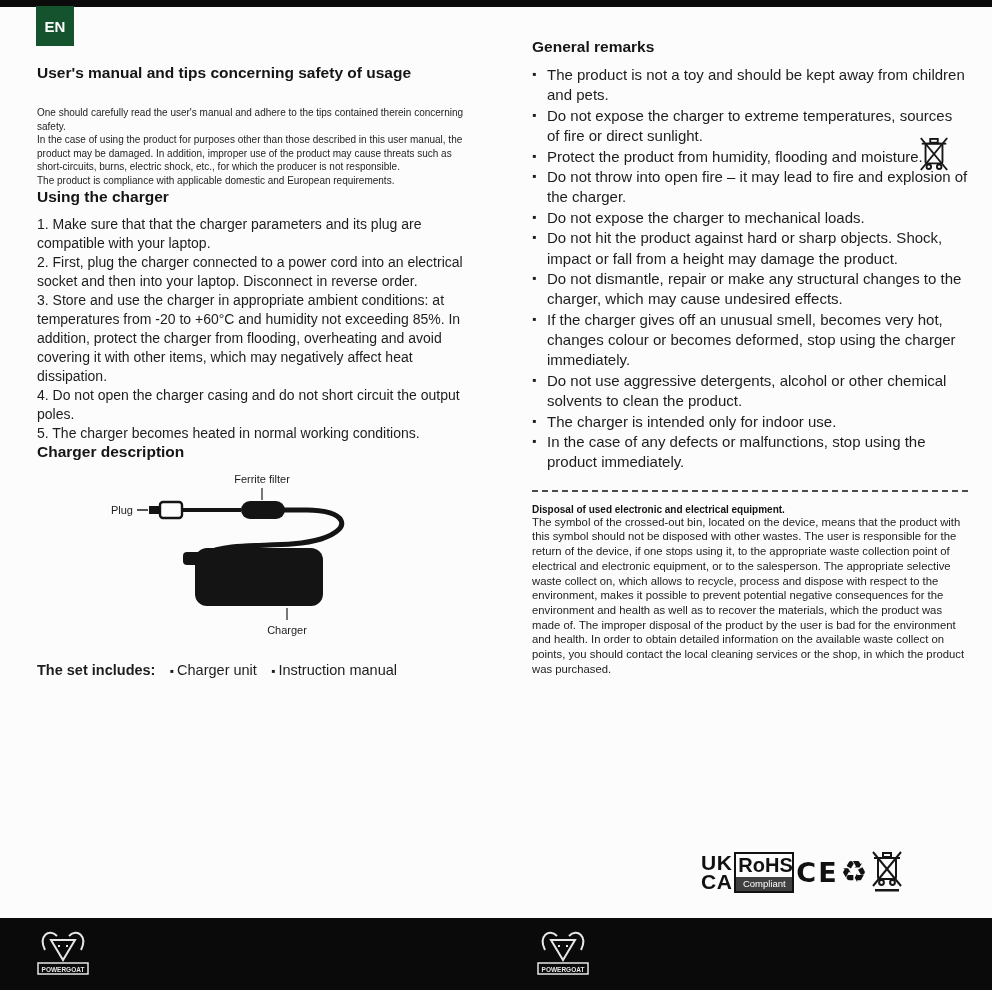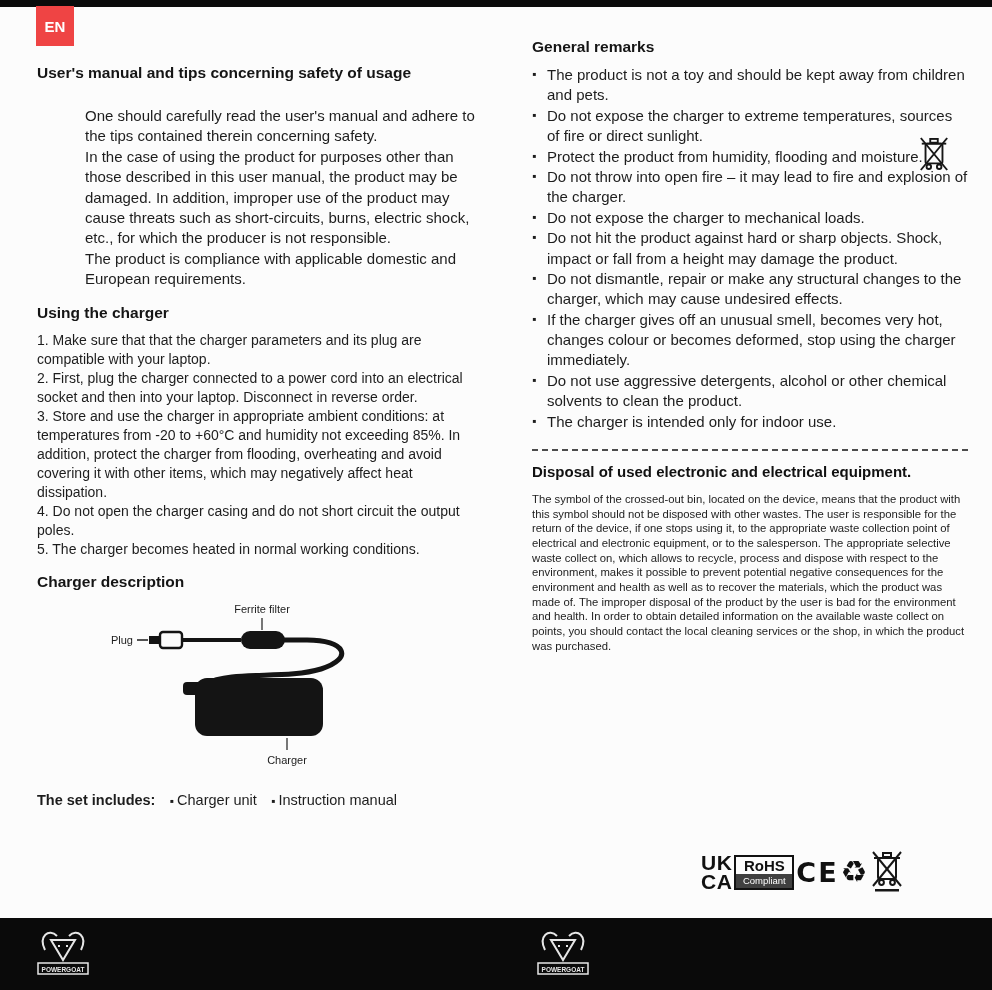--- a/index.html
+++ b/index.html
@@ -3,57 +3,57 @@
 <meta charset="utf-8">
 <style>
   * { box-sizing: border-box; margin: 0; padding: 0; }
   html,body { width: 992px; height: 990px; }
   body { font-family: "Liberation Sans", sans-serif; color: #1d1d1d; background: #e9e9e9; }
   .sheet { position: relative; width: 992px; height: 990px; background: #fcfcfc; overflow: hidden; }
 
   .top-edge { position: absolute; top: 0; left: 0; width: 100%; height: 7px; background: #0b0b0b; }
 
   .lang-badge { position: absolute; left: 36px; top: 6px; width: 38px; height: 40px;
-    background: #ef4444; color: #fff; font-weight: bold; font-size: 15px;
+    background: #14532d; color: #fff; font-weight: bold; font-size: 15px;
     display: flex; align-items: center; justify-content: center; }
 
   .col-left  { position: absolute; left: 37px;  top: 64px; width: 438px; }
   .col-right { position: absolute; left: 532px; top: 38px; width: 436px; }
 
   h2 { font-size: 15.5px; font-weight: bold; color: #151515; }
-  .body-text { font-size: 15px; line-height: 1.36; white-space: pre-line; margin-left: 48px; }
+  .body-text { font-size: 10px; line-height: 1.36; white-space: pre-line; }
 
   .col-left h2.first { margin-bottom: 24px; }
-  .col-left h2.mid { margin-top: 14px; margin-bottom: 9px; }
+  .col-left h2.mid { margin-bottom: 9px; }
   .steps p { font-size: 14px; line-height: 1.36; }
 
   .diagram-wrap { margin-top: 4px; }
 
   .set-line { margin-top: 16px; font-size: 14.5px; }
   .set-label { font-weight: bold; }
   .set-item { margin-left: 10px; }
   .set-item::before { content: "▪ "; font-size: 12px; }
 
   .col-right h2 { margin-bottom: 9px; }
   .remarks { list-style: none; }
   .remarks li { position: relative; padding-left: 15px; font-size: 15px; line-height: 1.36; }
   .remarks li::before { content: "▪"; position: absolute; left: 0; top: 1px; font-size: 12px; }
 
   .dashed-divider { border: none; border-top: 2px dashed #4c4c4c; margin: 17px 0 12px 0; }
 
-  .disposal-heading { font-size: 15px; font-weight: bold; margin-bottom: 12px; color: #111; }
+  .disposal-heading { font-size: 10px; font-weight: bold; margin-bottom: 0; color: #111; }
   .disposal-body { font-size: 11.3px; line-height: 1.3; color: #222; }
 
   .weee-top { position: absolute; left: 918px; top: 134px; }
 
   .marks-row { position: absolute; left: 701px; top: 848px; width: 262px;
     display: flex; align-items: center; gap: 2px; }
   .ukca { font-weight: bold; font-size: 21px; line-height: 0.92; letter-spacing: 0.5px; color: #111; }
   .rohs { border: 2.5px solid #111; width: 60px; text-align: center; }
-  .rohs-top { font-weight: bold; font-size: 15px; padding: 0 2px; color: #111; }
+  .rohs-top { font-weight: bold; font-size: 20px; padding: 0 2px; color: #111; }
   .rohs-bottom { background: #404040; color: #fff; font-size: 9.5px; padding: 1px 0 2px 0; }
   .ce-mark { font-family: "DejaVu Sans", sans-serif; font-weight: bold; font-size: 27px; letter-spacing: 2px; color: #111; }
   .recycle { font-family: "DejaVu Sans", sans-serif; font-size: 30px; line-height: 1; color: #111; }
 
   .footer-bar { position: absolute; left: 0; bottom: 0; width: 100%; height: 72px; background: #0a0a0a; }
   .logo { position: absolute; top: 8px; width: 58px; text-align: center; }
   .logo.l1 { left: 34px; }
   .logo.l2 { left: 534px; }
 </style>
 </head>
@@ -122,20 +122,21 @@
       <li>The product is not a toy and should be kept away from children and pets.</li>
       <li>Do not expose the charger to extreme temperatures, sources of fire or direct sunlight.</li>
       <li>Protect the product from humidity, flooding and moisture.</li>
       <li>Do not throw into open fire – it may lead to fire and explosion of the charger.</li>
       <li>Do not expose the charger to mechanical loads.</li>
       <li>Do not hit the product against hard or sharp objects. Shock, impact or fall from a height may damage the product.</li>
       <li>Do not dismantle, repair or make any structural changes to the charger, which may cause undesired effects.</li>
       <li>If the charger gives off an unusual smell, becomes very hot, changes colour or becomes deformed, stop using the charger immediately.</li>
       <li>Do not use aggressive detergents, alcohol or other chemical solvents to clean the product.</li>
       <li>The charger is intended only for indoor use.</li>
+      <li>In the case of any defects or malfunctions, stop using the product immediately.</li>
     </ul>
 
     <hr class="dashed-divider">
 
     <div class="disposal-heading">Disposal of used electronic and electrical equipment.</div>
     <p class="disposal-body">The symbol of the crossed-out bin, located on the device, means that the product with this symbol should not be disposed with other wastes. The user is responsible for the return of the device, if one stops using it, to the appropriate waste collection point of electrical and electronic equipment, or to the salesperson. The appropriate selective waste collect on, which allows to recycle, process and dispose with respect to the environment, makes it possible to prevent potential negative consequences for the environment and health as well as to recover the materials, which the product was made of. The improper disposal of the product by the user is bad for the environment and health. In order to obtain detailed information on the available waste collect on points, you should contact the local cleaning services or the shop, in which the product was purchased.</p>
   </div>
 
   <div class="weee-top">
     <svg width="32" height="40" viewBox="0 0 34 42">

